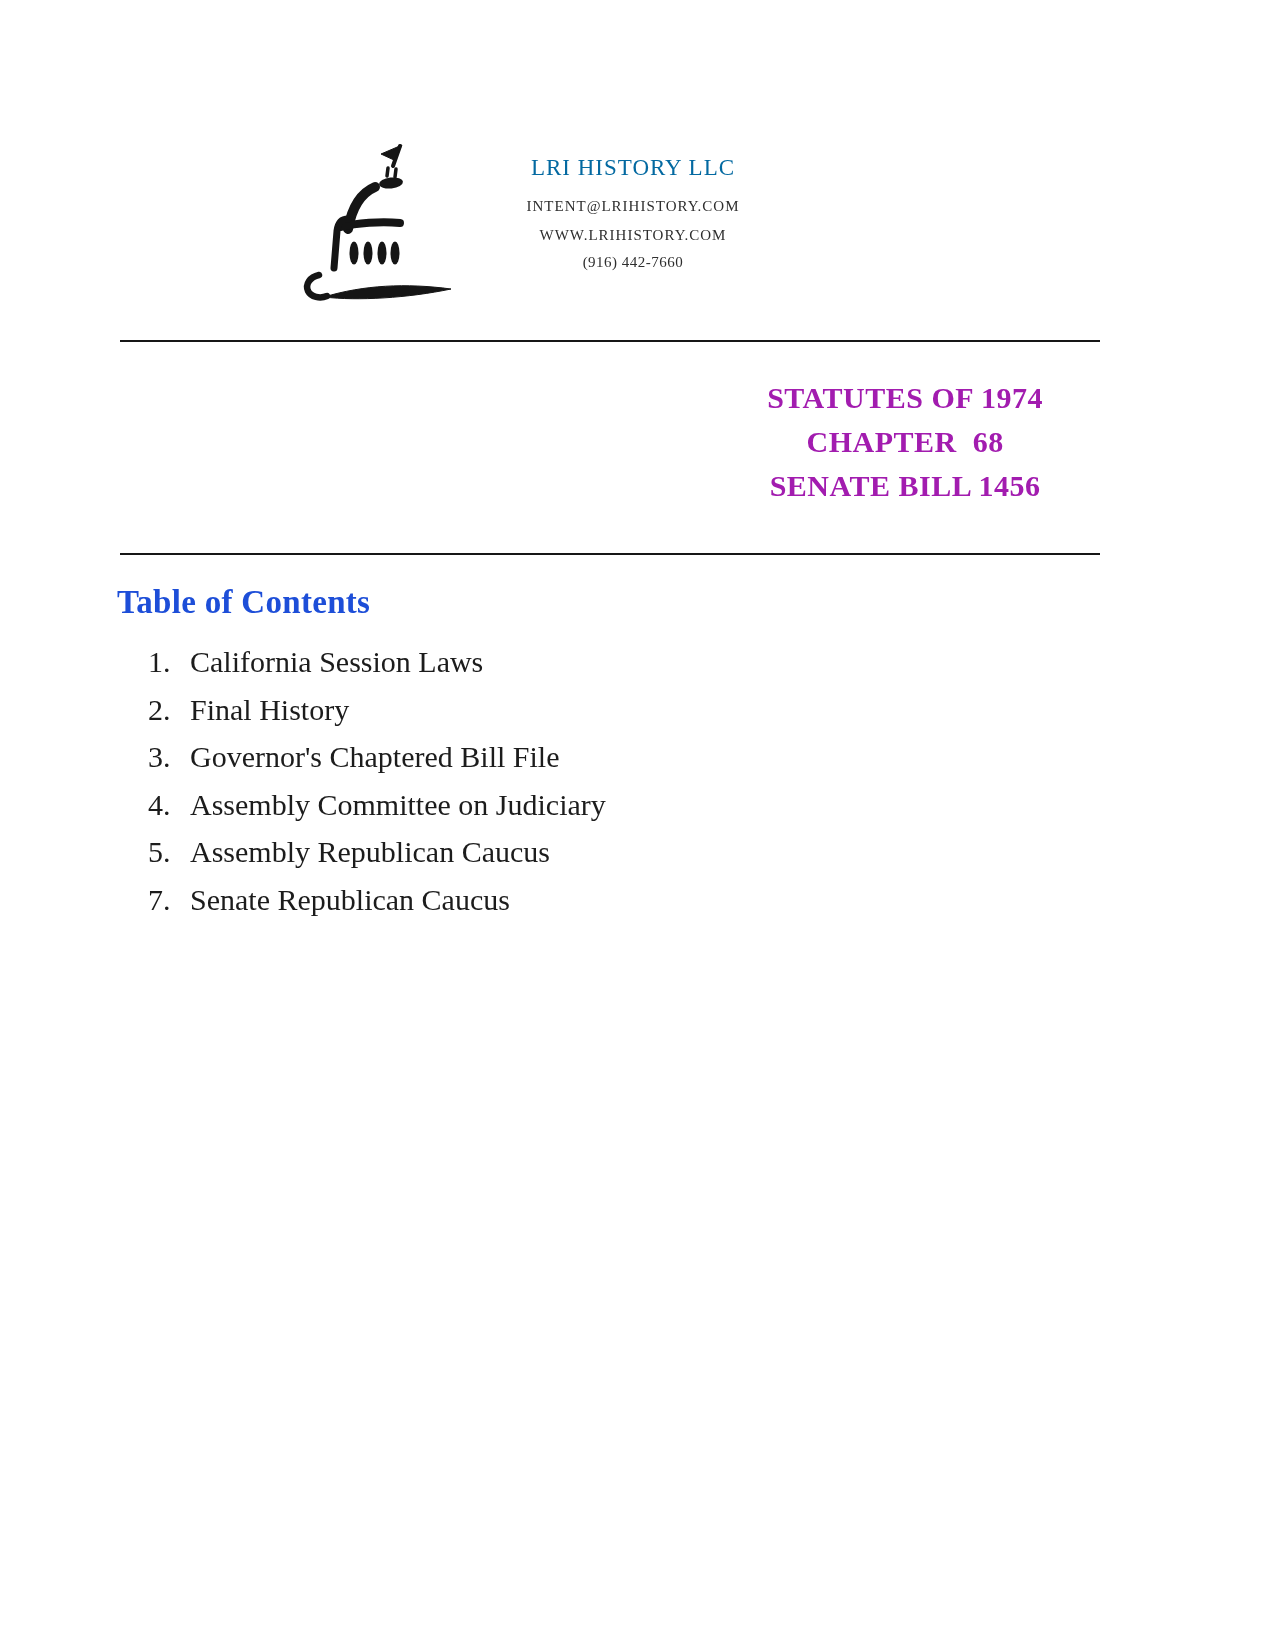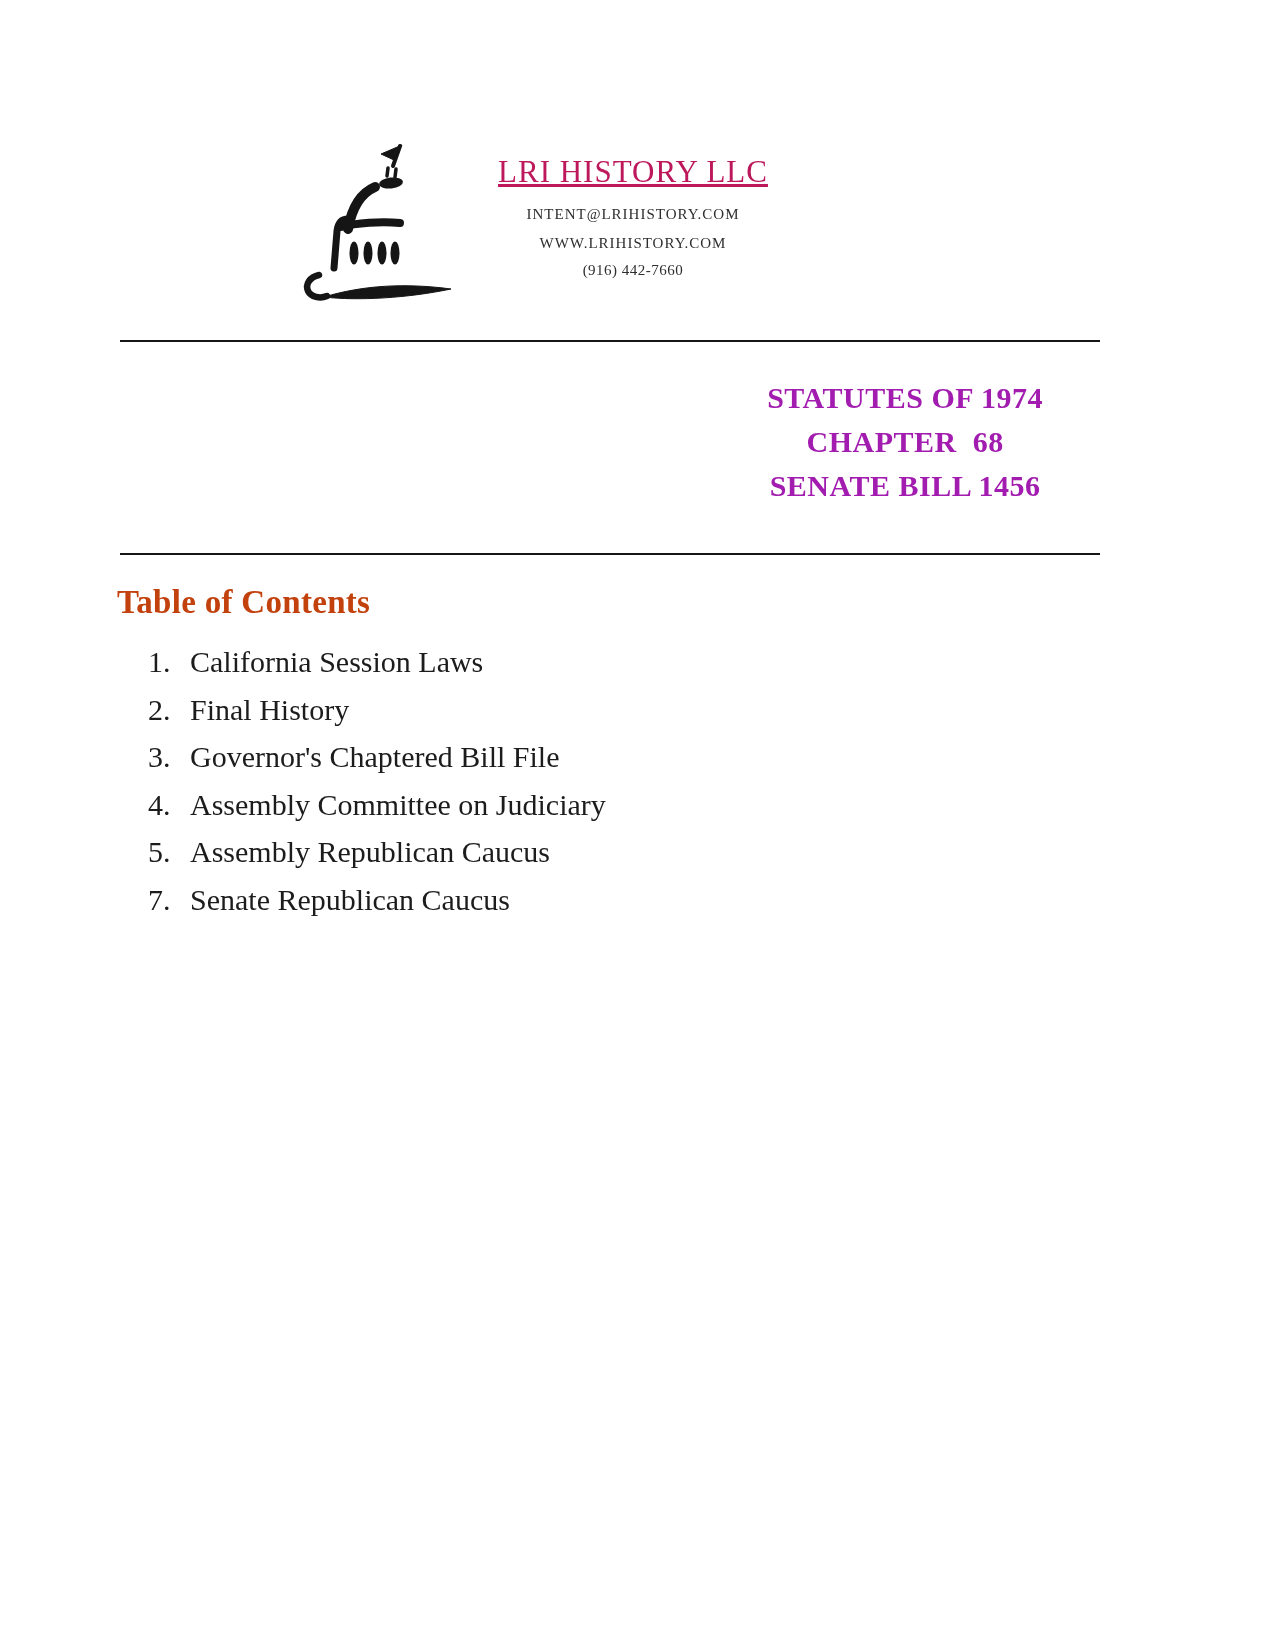--- a/index.html
+++ b/index.html
@@ -25,25 +25,24 @@
   
   .letterhead {
     position: absolute;
     left: 465px;
     top: 156px;
     width: 336px;
     text-align: center;
     color: #262626;
   }
   .company-name {
-    font-size: 31px;
+    font-size: 23px;
     line-height: 1;
     letter-spacing: 1px;
-    color: #be185d;
-    text-decoration: underline;
+    color: #0369a1;
   }
   .contact-line {
     font-size: 15px;
     line-height: 1;
     letter-spacing: 1px;
     color: #2e2e2e;
   }
   .contact-email   { margin-top: 20px; }
   .contact-website { margin-top: 14px; }
   .contact-phone   { margin-top: 12px; letter-spacing: 0.5px; }
@@ -75,21 +74,21 @@
 
   
   .toc-heading {
     position: absolute;
     left: 117px;
     top: 584px;
     margin: 0;
     font-size: 33px;
     font-weight: bold;
     letter-spacing: 0.3px;
-    color: #c2410c;
+    color: #1d4ed8;
   }
   .toc-list {
     position: absolute;
     left: 148px;
     top: 638px;
     margin: 0;
     padding: 0;
     list-style: none;
     font-size: 30px;
     color: #1c1c1c;

